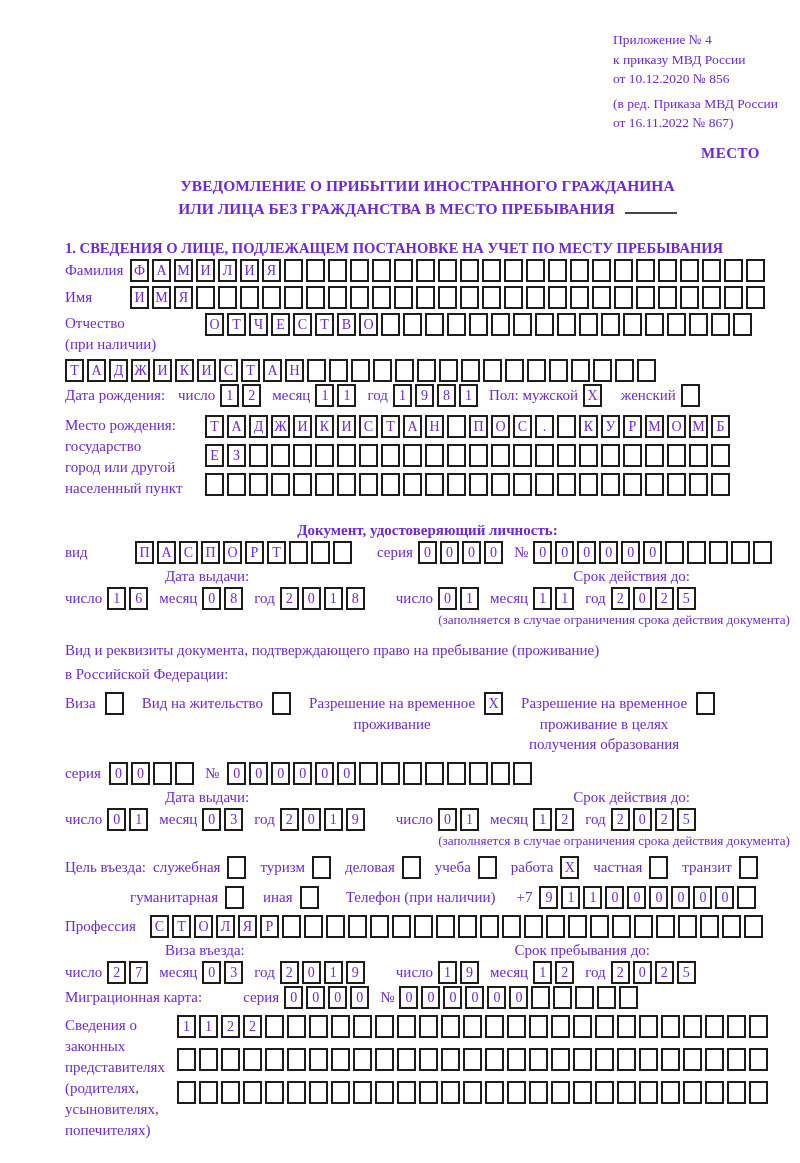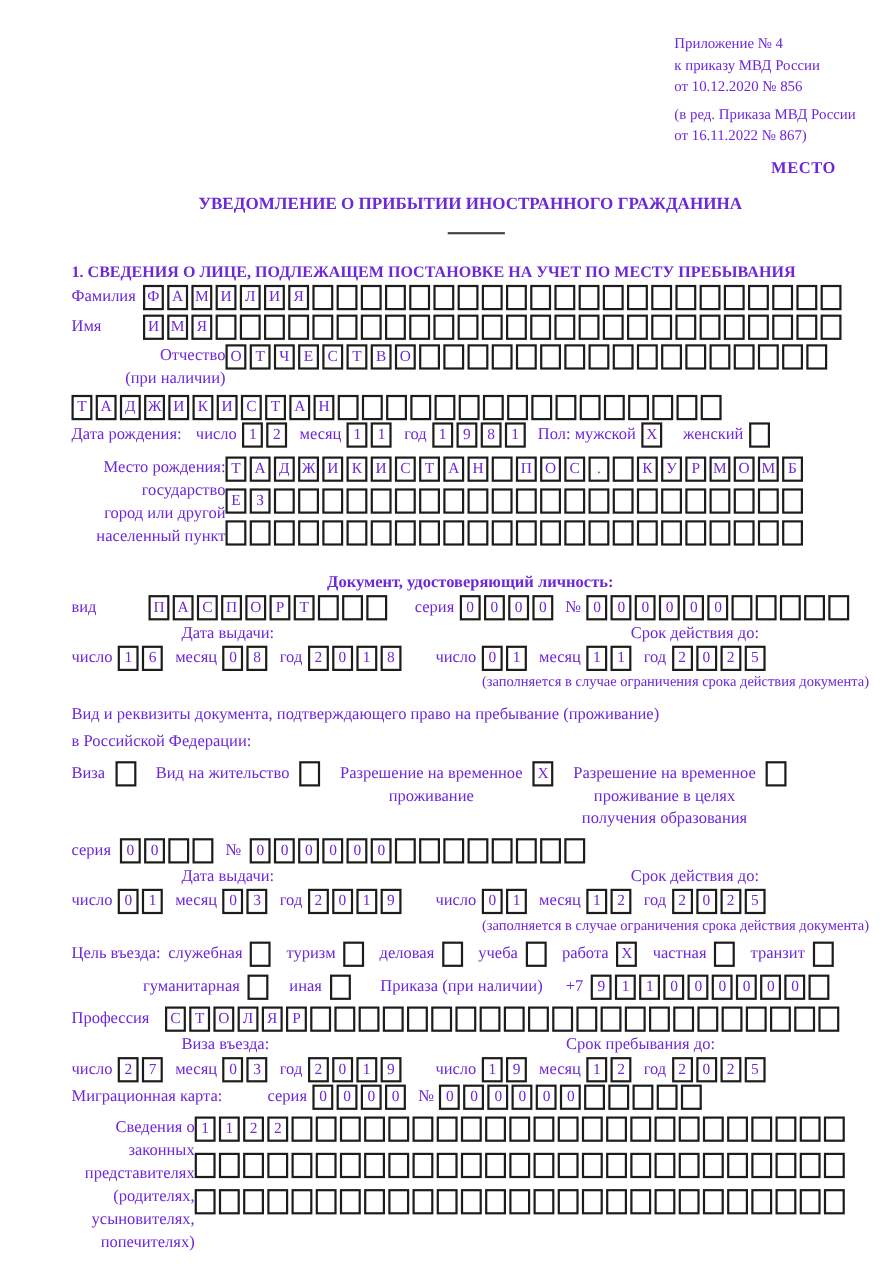--- a/index.html
+++ b/index.html
@@ -14,21 +14,21 @@
   .title{text-align:center;font-weight:bold;font-size:15.5px;margin-top:12px;line-height:1.5;}
   .blank-line{display:inline-block;width:52px;border-bottom:2px solid #444;height:13px;margin-left:10px;}
   .sec1{font-weight:bold;margin-top:20px;font-size:14.6px;}
 
   .cell{display:inline-block;box-sizing:border-box;width:19px;height:23px;border:2px solid #1c1c1c;
         margin-right:3px;text-align:center;font-size:14px;line-height:19px;vertical-align:top;background:#fff;}
   .cells{white-space:nowrap;display:inline-block;}
 
   .frow{display:flex;align-items:flex-start;margin-top:4px;}
   .flabel{flex:none;line-height:23px;}
-  .flabel div{line-height:21px;text-align:right;}
+  .flabel div{line-height:21px;}
   .w65{width:65px;} .w113{width:113px;} .w140{width:140px;} .w85{width:85px;} .w112{width:112px;}
   .mt12{margin-top:2px;} .mt8{margin-top:8px;} .mt6{margin-top:6px;}
   .cellrow{margin-bottom:6px;white-space:nowrap;}
   .doc-head{text-align:center;font-weight:bold;margin-top:20px;}
   .dhead{display:flex;margin-top:4px;}
   .dh1{margin-left:100px;} .dh2{margin-left:auto;margin-right:100px;}
   .dh1b{margin-left:100px;} .dh2b{margin-left:auto;margin-right:140px;}
   .drow{display:flex;align-items:center;margin-top:2px;}
   .drow .lab{margin-right:5px;}
   .mr8{margin-right:8px;} .ml8{margin-left:8px;} .ml28{margin-left:28px;} .ml14{margin-left:14px;}
@@ -52,21 +52,21 @@
     <div>Приложение № 4</div>
     <div>к приказу МВД России</div>
     <div>от 10.12.2020 № 856</div>
     <div class="gap">(в ред. Приказа МВД России</div>
     <div>от 16.11.2022 № 867)</div>
   </div>
   <div class="forma">МЕСТО</div>
 
   <div class="title">
     <div>УВЕДОМЛЕНИЕ О ПРИБЫТИИ ИНОСТРАННОГО ГРАЖДАНИНА</div>
-    <div><span class="blank-line"></span></div>
+    <div><span>ИЛИ ЛИЦА БЕЗ ГРАЖДАНСТВА В МЕСТО ПРЕБЫВАНИЯ</span><span class="blank-line"></span></div>
   </div>
 
   <div class="sec1">1. СВЕДЕНИЯ О ЛИЦЕ, ПОДЛЕЖАЩЕМ ПОСТАНОВКЕ НА УЧЕТ ПО МЕСТУ ПРЕБЫВАНИЯ</div>
 
   <div class="frow mt12">
     <span class="flabel w65">Фамилия</span>
     <span class="cells"><span class="cell">Ф</span><span class="cell">А</span><span class="cell">М</span><span class="cell">И</span><span class="cell">Л</span><span class="cell">И</span><span class="cell">Я</span><span class="cell"></span><span class="cell"></span><span class="cell"></span><span class="cell"></span><span class="cell"></span><span class="cell"></span><span class="cell"></span><span class="cell"></span><span class="cell"></span><span class="cell"></span><span class="cell"></span><span class="cell"></span><span class="cell"></span><span class="cell"></span><span class="cell"></span><span class="cell"></span><span class="cell"></span><span class="cell"></span><span class="cell"></span><span class="cell"></span><span class="cell"></span><span class="cell"></span></span>
   </div>
 
   <div class="frow">
@@ -213,21 +213,21 @@
     <span class="t">частная</span>
     <span class="cells b"><span class="cell"></span></span>
     <span class="t">транзит</span>
     <span class="cells"><span class="cell"></span></span>
   </div>
   <div class="prow" style="margin-left:65px">
     <span class="t">гуманитарная</span>
     <span class="cells b" style="margin-right:16px"><span class="cell"></span></span>
     <span class="t">иная</span>
     <span class="cells" style="margin-right:24px"><span class="cell"></span></span>
-    <span class="t">Приказа (при наличии)</span>
+    <span class="t">Телефон (при наличии)</span>
     <span class="t" style="margin-left:14px">+7</span>
     <span class="cells"><span class="cell">9</span><span class="cell">1</span><span class="cell">1</span><span class="cell">0</span><span class="cell">0</span><span class="cell">0</span><span class="cell">0</span><span class="cell">0</span><span class="cell">0</span><span class="cell"></span></span>
   </div>
 
   <div class="frow mt6">
     <span class="flabel w85">Профессия</span>
     <span class="cells"><span class="cell">С</span><span class="cell">Т</span><span class="cell">О</span><span class="cell">Л</span><span class="cell">Я</span><span class="cell">Р</span><span class="cell"></span><span class="cell"></span><span class="cell"></span><span class="cell"></span><span class="cell"></span><span class="cell"></span><span class="cell"></span><span class="cell"></span><span class="cell"></span><span class="cell"></span><span class="cell"></span><span class="cell"></span><span class="cell"></span><span class="cell"></span><span class="cell"></span><span class="cell"></span><span class="cell"></span><span class="cell"></span><span class="cell"></span><span class="cell"></span><span class="cell"></span><span class="cell"></span></span>
   </div>
 
   <div class="dhead">

